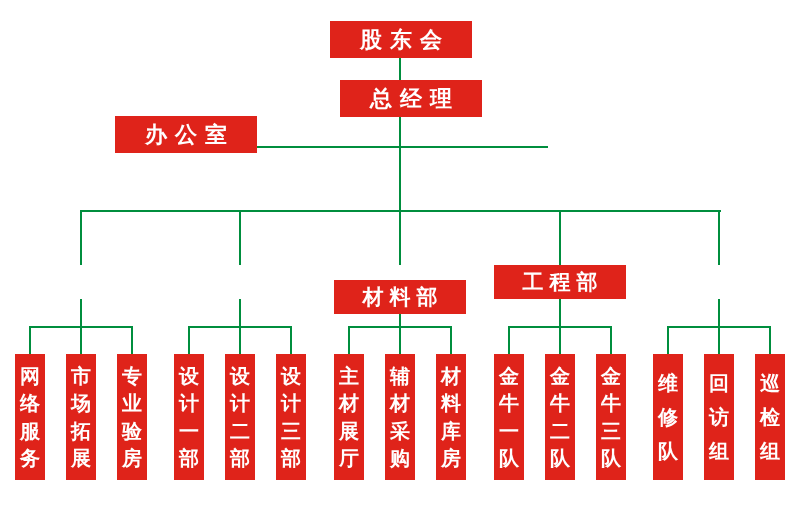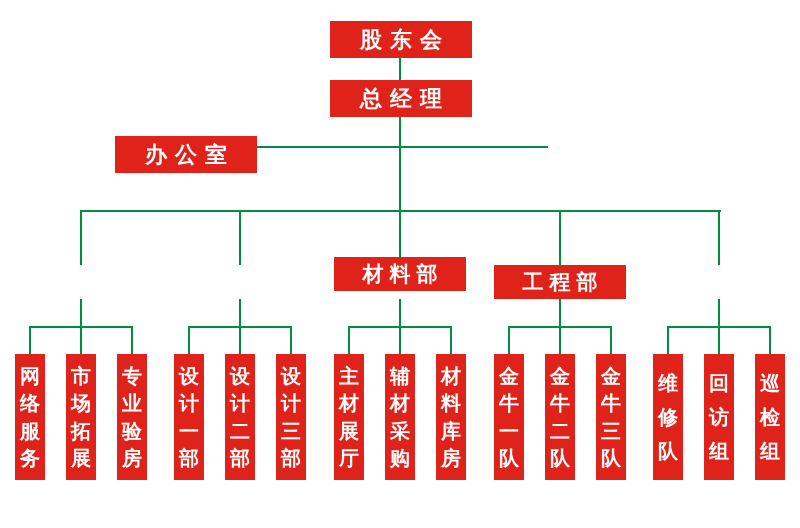--- a/index.html
+++ b/index.html
@@ -83,24 +83,24 @@
   <div class="line v" style="left:559px; top:326px; height:28px"></div>
   <div class="line v" style="left:610px; top:326px; height:28px"></div>
 
   <div class="line v" style="left:718px; top:299px; height:28px"></div>
   <div class="line h" style="left:667px; top:326px; width:104px"></div>
   <div class="line v" style="left:667px; top:326px; height:28px"></div>
   <div class="line v" style="left:718px; top:326px; height:28px"></div>
   <div class="line v" style="left:769px; top:326px; height:28px"></div>
 
   <div class="hbox lvl1" style="left:330px; top:21px">股东会</div>
-  <div class="hbox lvl1" style="left:330px; top:80px">总经理</div>
-  <div class="hbox lvl1" style="left:115px; top:136px">办公室</div>
+  <div class="hbox lvl1" style="left:340px; top:80px">总经理</div>
+  <div class="hbox lvl1" style="left:115px; top:116px">办公室</div>
 
-  <div class="hbox dept" style="left:334px; top:257px">材料部</div>
+  <div class="hbox dept" style="left:334px; top:280px">材料部</div>
   <div class="hbox dept" style="left:494px; top:265px">工程部</div>
 
   <div class="vbox vtext" style="left:15px">
       <span>网</span>
       <span>络</span>
       <span>服</span>
       <span>务</span>
     </div>
   <div class="vbox vtext" style="left:66px">
       <span>市</span>

